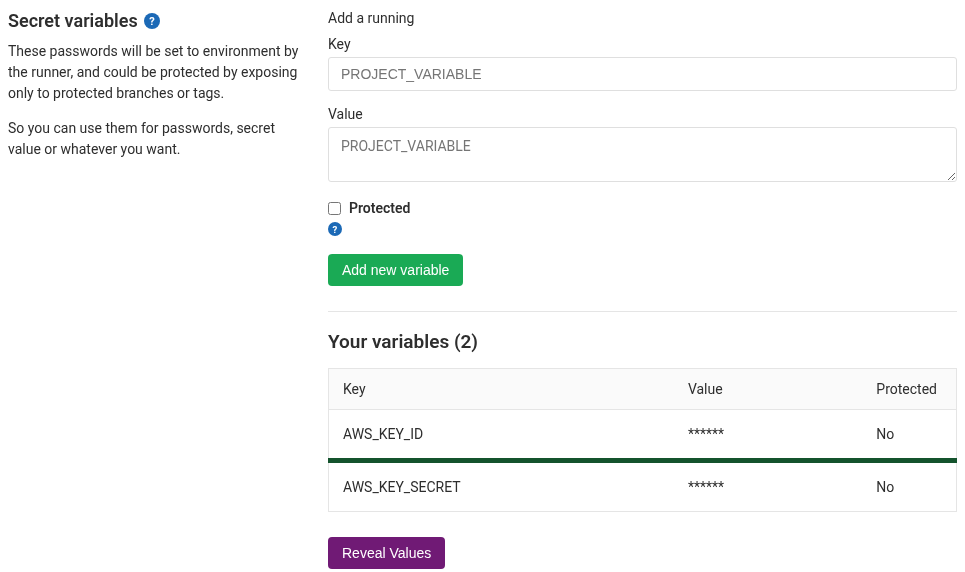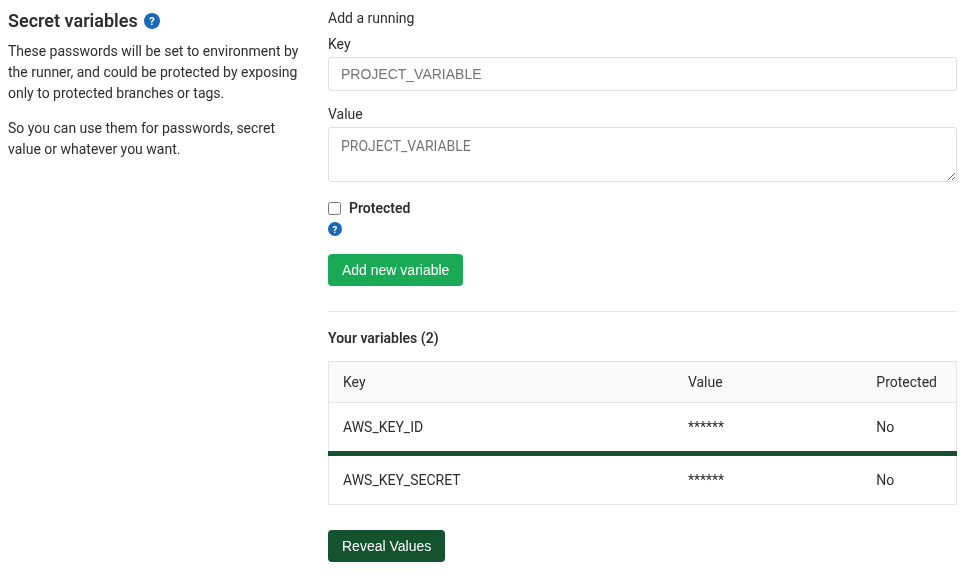--- a/index.html
+++ b/index.html
@@ -118,29 +118,29 @@
       border-radius: 4px;
       font-size: 14px;
       border: none;
       cursor: pointer;
       color: #fff;
     }
     .btn-green {
       background: #1aaa55;
     }
     .btn-blue {
-      background: #14532d;
+      background: #701a75;
     }
     .divider {
       border: none;
       border-top: 1px solid #e5e5e5;
       margin: 25px 0 18px 0;
     }
     .sub-heading {
-      font-size: 14px;
+      font-size: 19px;
       font-weight: 600;
       margin-bottom: 15px;
     }
     .var-table {
       width: 100%;
       border-collapse: collapse;
       margin-bottom: 25px;
       border: 1px solid #e5e5e5;
       border-radius: 3px;
     }

